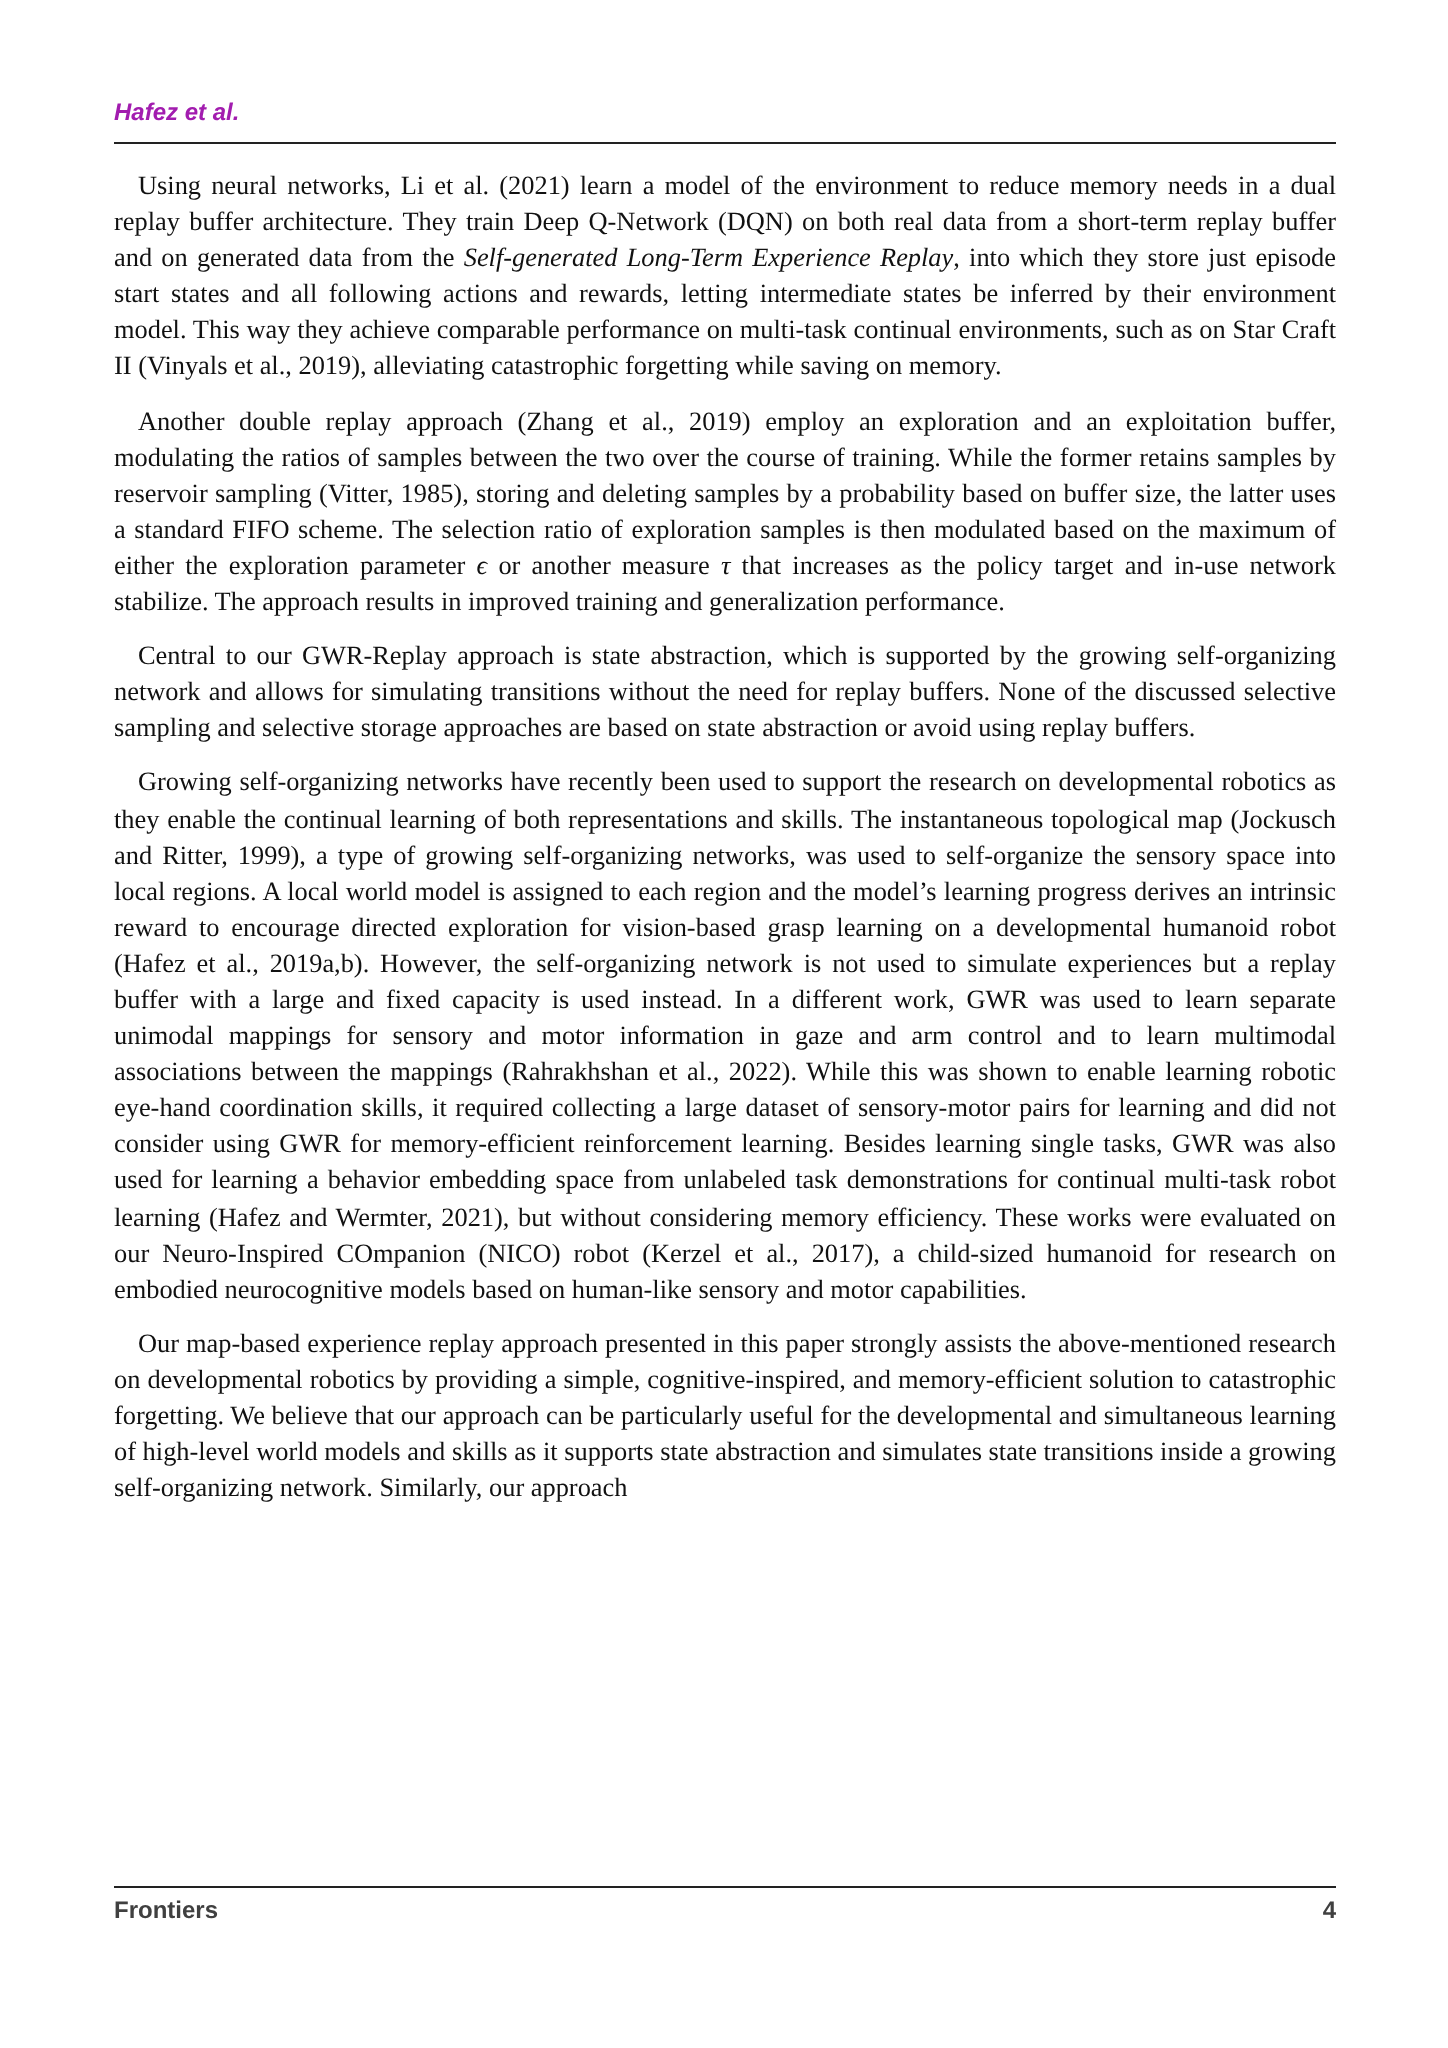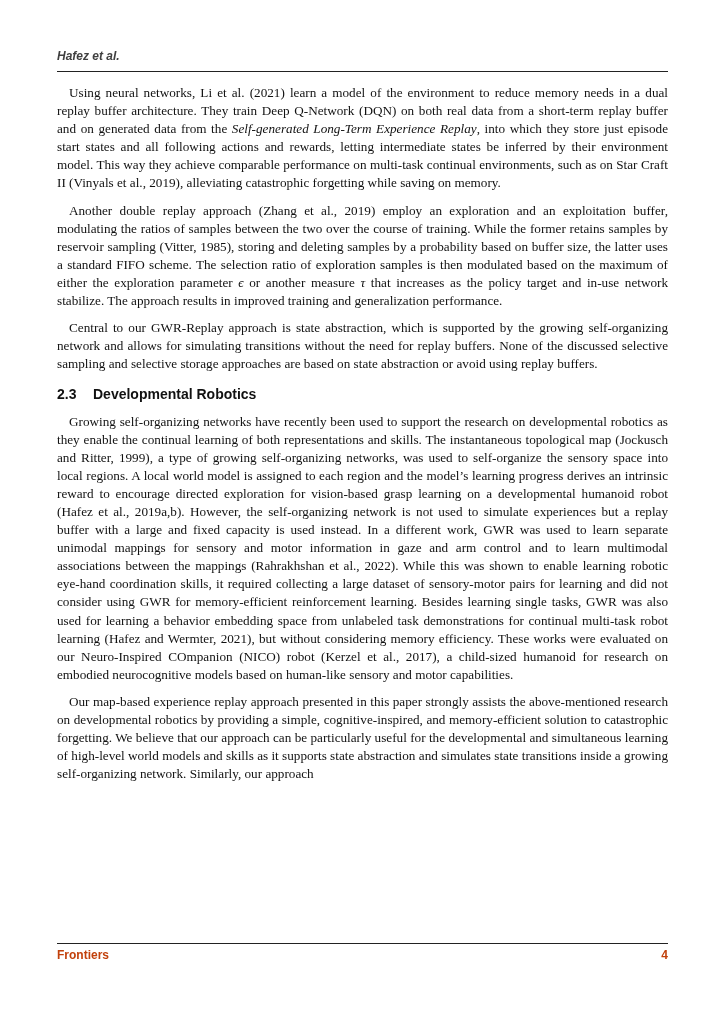--- a/index.html
+++ b/index.html
@@ -1,59 +1,58 @@
 <!DOCTYPE html>
 <html><head>
 <meta charset="utf-8">
 <style>
   html, body { margin: 0; padding: 0; background: #ffffff; }
   body { width: 724px; height: 1024px; position: relative; overflow: hidden; }
   .page { position: absolute; left: 57px; top: 0; width: 611px; }
   .running-head {
     position: absolute; top: 49px; left: 0;
     font-family: "Liberation Sans", sans-serif; font-weight: bold; font-style: italic;
-    font-size: 12px; color: #404040;
+    font-size: 12px; color: #a21caf;
   }
   .rule-top { position: absolute; top: 71px; left: 0; width: 611px; height: 1px; background: #222; }
   .body-text {
     position: absolute; top: 84px; left: 0; width: 611px;
     font-family: "Liberation Serif", serif; font-size: 13.2px; line-height: 18.1px;
     color: #111; text-align: justify;
   }
   .body-text p { margin: 0 0 9px 0; text-indent: 12px; hyphens: none; }
   .body-text p.noindent { text-indent: 0; }
   .section-heading {
     font-family: "Liberation Sans", sans-serif; font-weight: bold; font-size: 14px;
     margin: 12px 0 9px 0; color: #111;
   }
   .section-heading .num { display: inline-block; width: 36px; }
   .rule-bottom { position: absolute; top: 943px; left: 0; width: 611px; height: 1px; background: #222; }
   .footer {
     position: absolute; top: 948px; left: 0; width: 611px;
-    font-family: "Liberation Sans", sans-serif; font-weight: bold; font-size: 12px; color: #c2410c;
+    font-family: "Liberation Sans", sans-serif; font-weight: bold; font-size: 12px; color: #404040;
     display: flex; justify-content: space-between;
   }
   em { font-style: italic; }
 </style>
 </head>
 <body>
 
 <div class="page">
   <div class="running-head">Hafez et al.</div>
   <div class="rule-top"></div>
 
   <div class="body-text">
 
     <p><span>Using neural networks, Li et al. (2021) learn a model of the environment to reduce memory needs in a dual replay buffer architecture. They train Deep Q-Network (DQN) on both real data from a short-term replay buffer and on generated data from the </span><em>Self-generated Long-Term Experience Replay</em><span>, into which they store just episode start states and all following actions and rewards, letting intermediate states be inferred by their environment model. This way they achieve comparable performance on multi-task continual environments, such as on Star Craft II (Vinyals et al., 2019), alleviating catastrophic forgetting while saving on memory.</span></p>
 
     <p><span>Another double replay approach (Zhang et al., 2019) employ an exploration and an exploitation buffer, modulating the ratios of samples between the two over the course of training. While the former retains samples by reservoir sampling (Vitter, 1985), storing and deleting samples by a probability based on buffer size, the latter uses a standard FIFO scheme. The selection ratio of exploration samples is then modulated based on the maximum of either the exploration parameter </span><em>ϵ</em><span> or another measure </span><em>τ</em><span> that increases as the policy target and in-use network stabilize. The approach results in improved training and generalization performance.</span></p>
 
     <p>Central to our GWR-Replay approach is state abstraction, which is supported by the growing self-organizing network and allows for simulating transitions without the need for replay buffers. None of the discussed selective sampling and selective storage approaches are based on state abstraction or avoid using replay buffers.</p>
 
-    <div class="section-heading"><span class="num">2.3</span><span>Developmental Robotics</span></div>
 
     <p>Growing self-organizing networks have recently been used to support the research on developmental robotics as they enable the continual learning of both representations and skills. The instantaneous topological map (Jockusch and Ritter, 1999), a type of growing self-organizing networks, was used to self-organize the sensory space into local regions. A local world model is assigned to each region and the model’s learning progress derives an intrinsic reward to encourage directed exploration for vision-based grasp learning on a developmental humanoid robot (Hafez et al., 2019a,b). However, the self-organizing network is not used to simulate experiences but a replay buffer with a large and fixed capacity is used instead. In a different work, GWR was used to learn separate unimodal mappings for sensory and motor information in gaze and arm control and to learn multimodal associations between the mappings (Rahrakhshan et al., 2022). While this was shown to enable learning robotic eye-hand coordination skills, it required collecting a large dataset of sensory-motor pairs for learning and did not consider using GWR for memory-efficient reinforcement learning. Besides learning single tasks, GWR was also used for learning a behavior embedding space from unlabeled task demonstrations for continual multi-task robot learning (Hafez and Wermter, 2021), but without considering memory efficiency. These works were evaluated on our Neuro-Inspired COmpanion (NICO) robot (Kerzel et al., 2017), a child-sized humanoid for research on embodied neurocognitive models based on human-like sensory and motor capabilities.</p>
 
     <p>Our map-based experience replay approach presented in this paper strongly assists the above-mentioned research on developmental robotics by providing a simple, cognitive-inspired, and memory-efficient solution to catastrophic forgetting. We believe that our approach can be particularly useful for the developmental and simultaneous learning of high-level world models and skills as it supports state abstraction and simulates state transitions inside a growing self-organizing network. Similarly, our approach</p>
   </div>
 
   <div class="rule-bottom"></div>
   <div class="footer">
     <span>Frontiers</span>
     <span>4</span>

